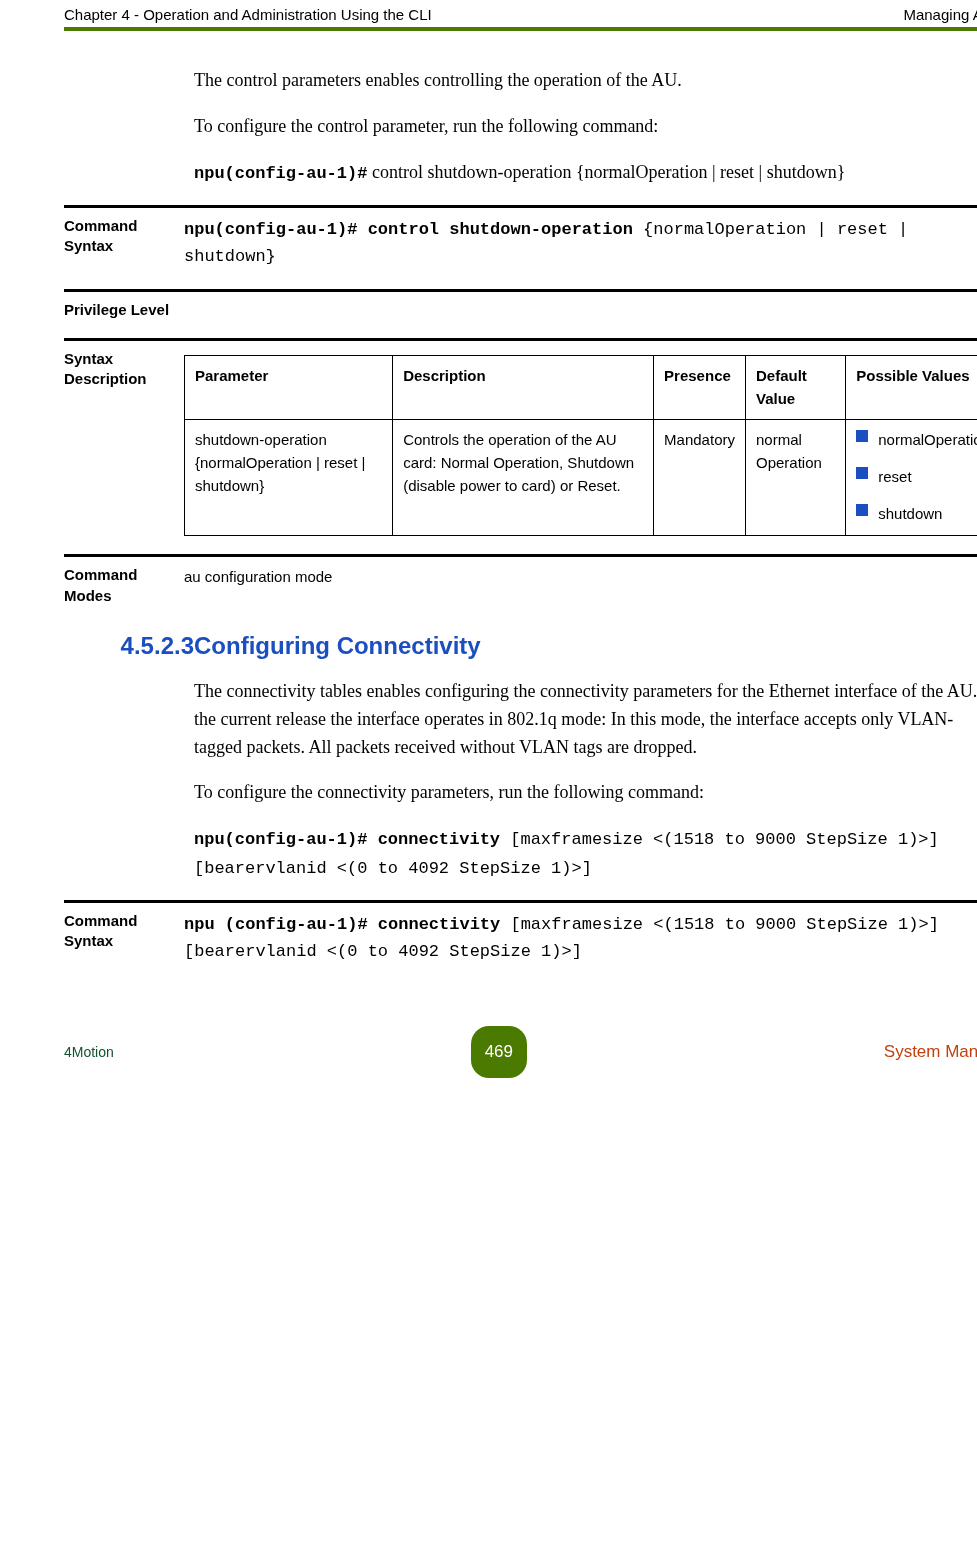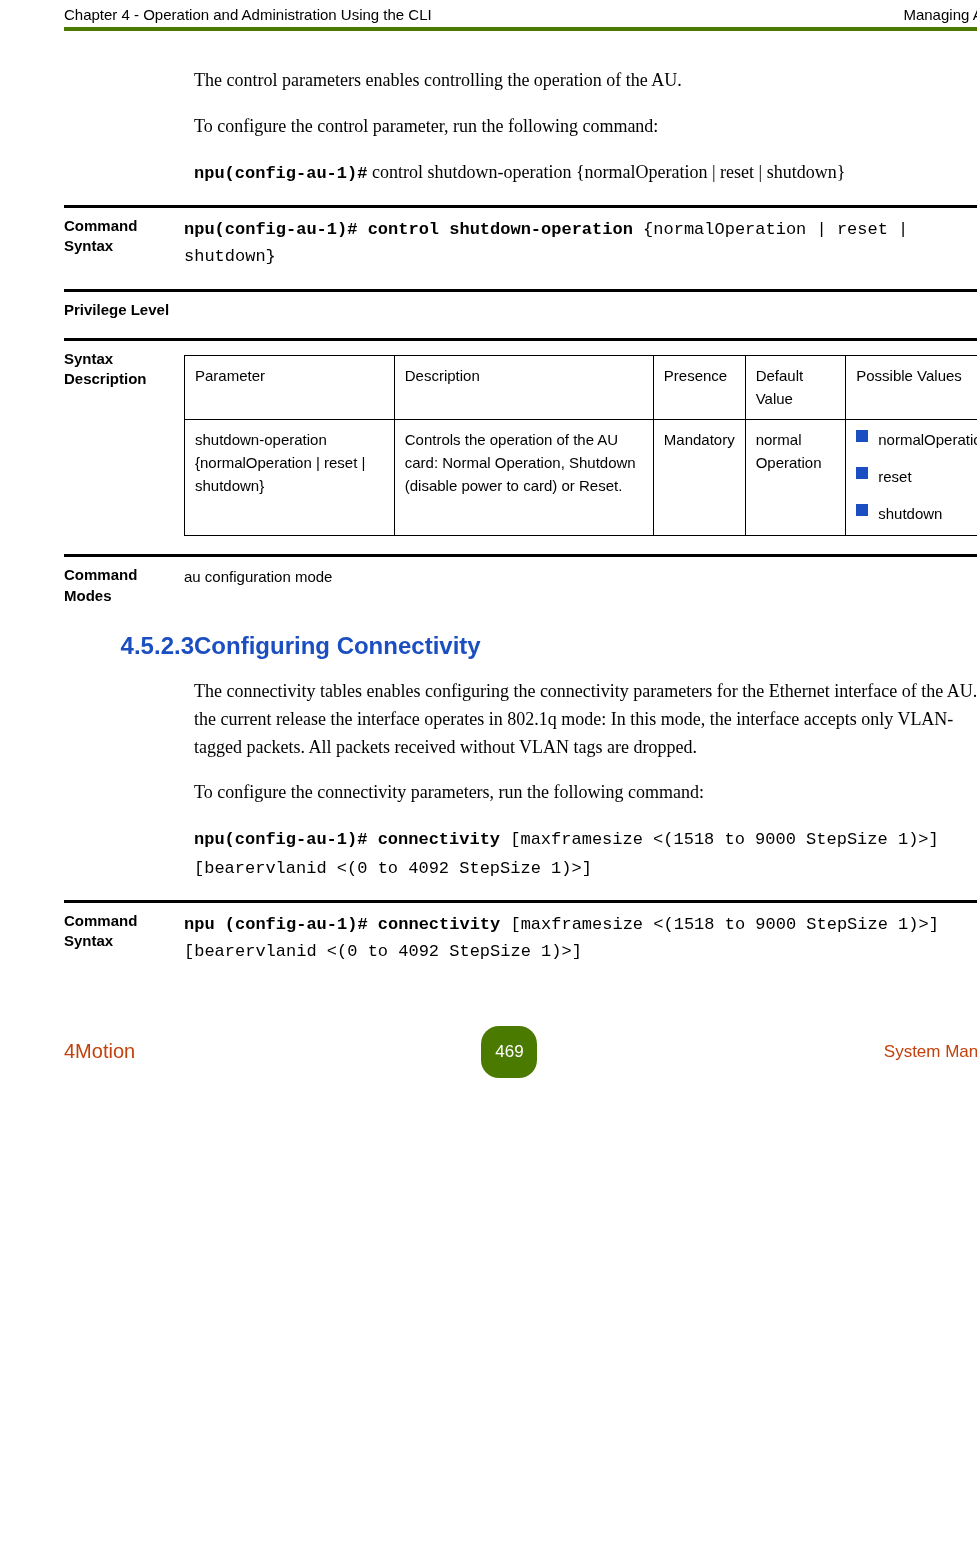--- a/index.html
+++ b/index.html
@@ -91,21 +91,21 @@
     margin-top: 6px;
   }
   table.syntax th, table.syntax td {
     border: 1px solid #000;
     padding: 8px 10px;
     font-size: 15px;
     text-align: left;
     vertical-align: top;
   }
   table.syntax th {
-    font-weight: normal;
+    font-weight: bold;
   }
   .pv-item {
     display: flex;
     align-items: flex-start;
     margin-bottom: 14px;
   }
   .pv-box {
     width: 12px;
     height: 12px;
     background: #1b4ec1;
@@ -113,22 +113,22 @@
     margin-top: 2px;
     flex: 0 0 12px;
   }
   .footer-row {
     display: flex;
     justify-content: space-between;
     align-items: center;
     margin-top: 60px;
   }
   .footer-left {
-    color: #c2410c;
-    font-size: 20px;
+    color: #14532d;
+    font-size: 14px;
   }
   .footer-right {
     color: #c2410c;
     font-size: 17px;
   }
   .page-num-badge {
     background: #4a7a00;
     color: #fff;
     border-radius: 18px;
     width: 56px;

